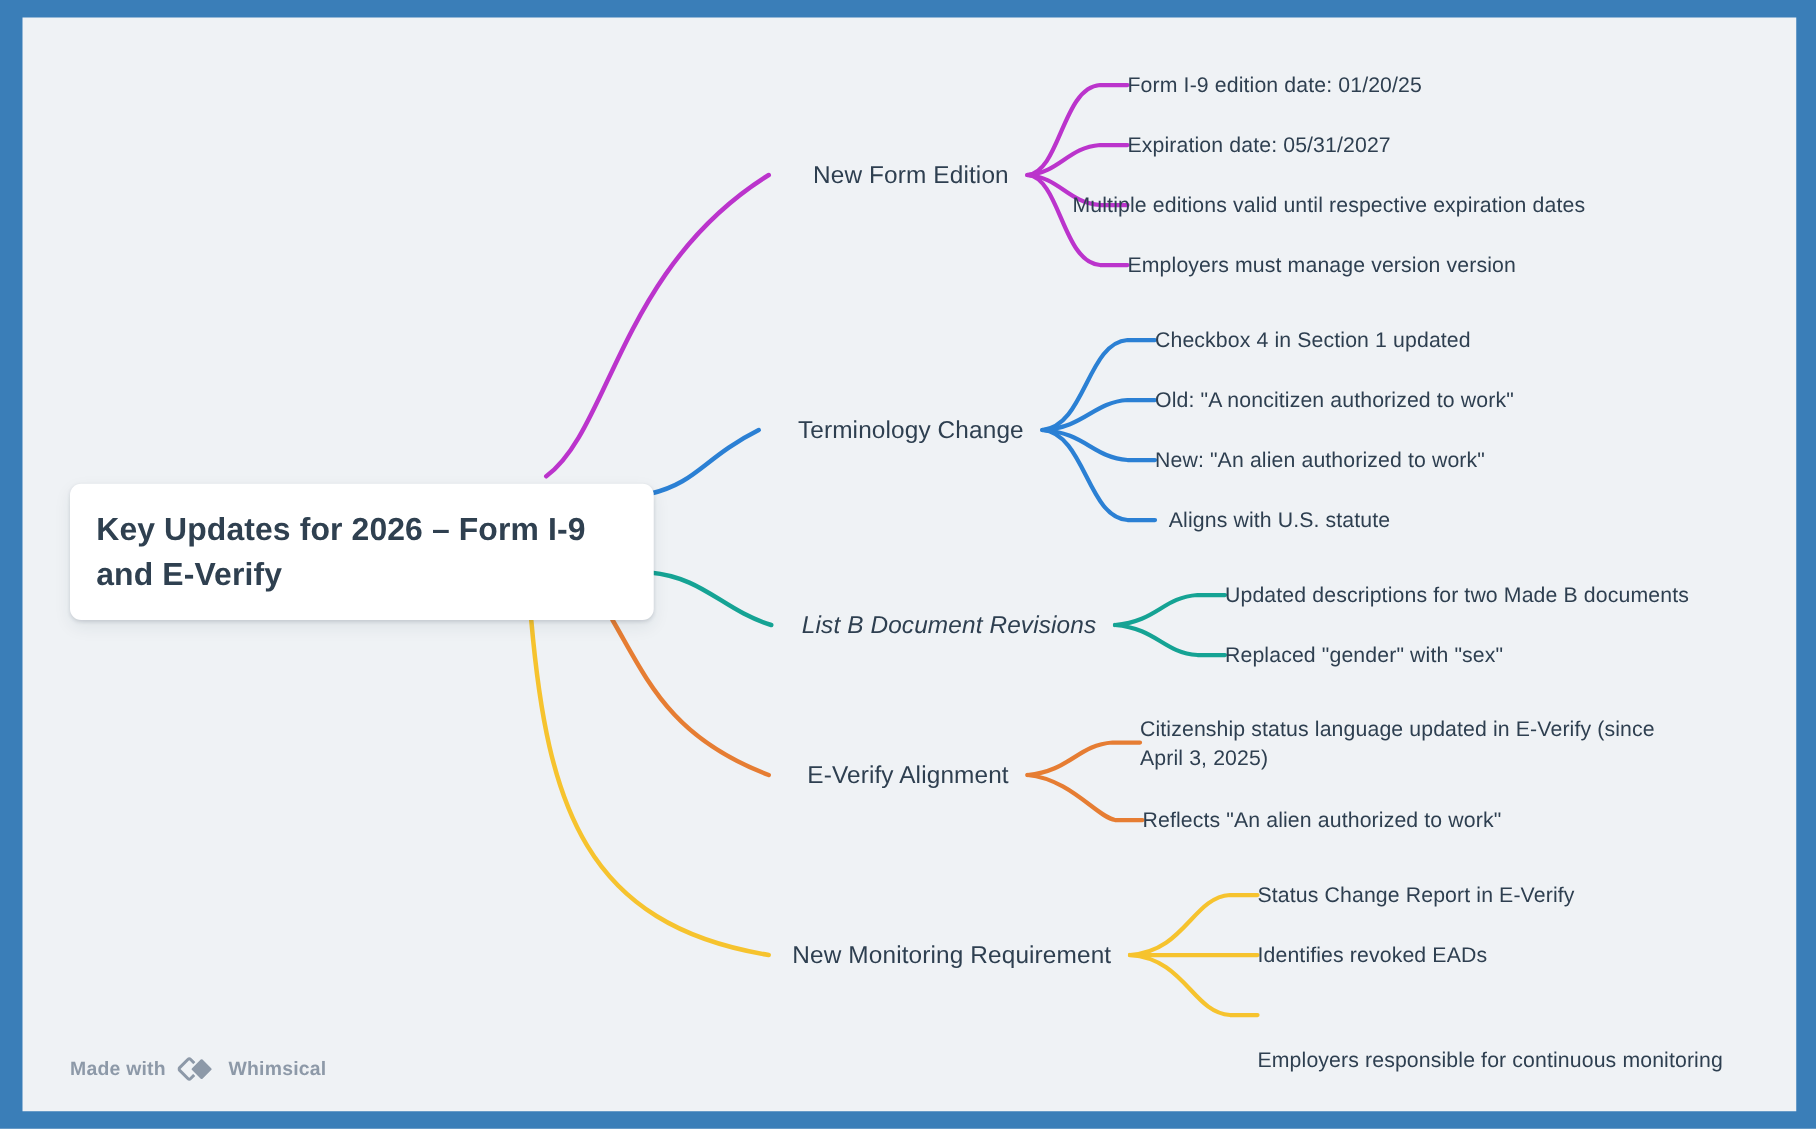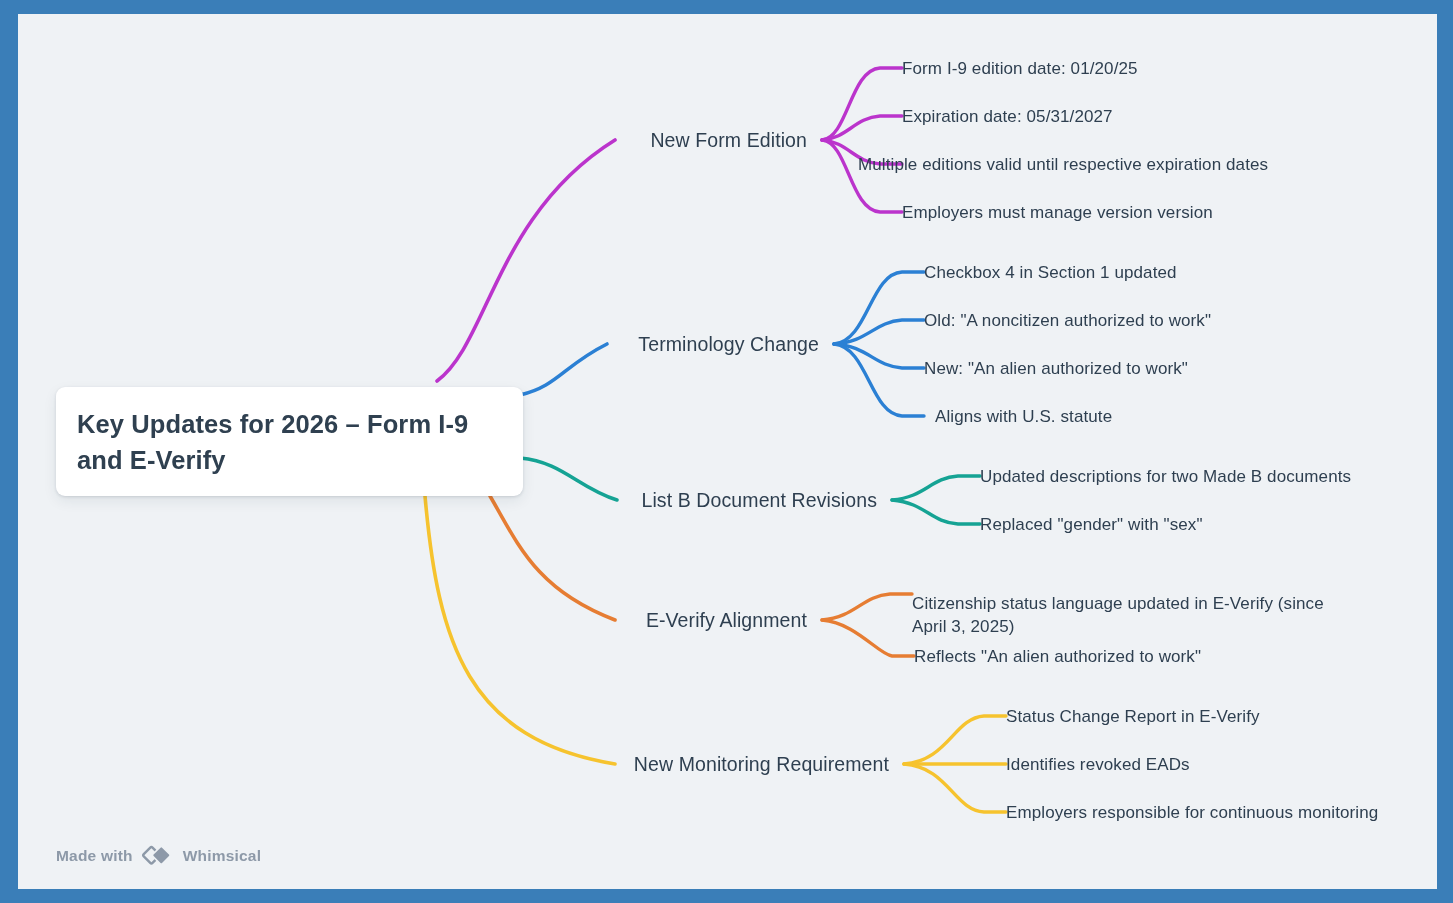--- a/index.html
+++ b/index.html
@@ -78,21 +78,21 @@
   
   .leaf-label {
     position: absolute;
     font-size: 17px;
     line-height: 23px;
     color: #2e3f50;
     letter-spacing: .1px;
     transform: translateY(-50%);
     font-weight: 400;
   }
-  .leaf-label.wrap { white-space: normal; width: 430px; margin-top: 20px; }
+  .leaf-label.wrap { white-space: normal; width: 430px; }
   .leaf-label.nowrap { white-space: nowrap; }
 
   
   #watermark {
     position: absolute;
     left: 38px;
     top: 831px;
     display: flex;
     align-items: center;
     gap: 9px;
@@ -138,21 +138,21 @@
     <path d="M 886 750 L 988 750" stroke="#f6c32e"></path>
     <path d="M 886 750 C 930 753 936 796 966 798 L 988 798" stroke="#f6c32e"></path>
   </svg>
 
   <div id="root-node">
     <div class="root-text">Key Updates for 2026 – Form I-9 and E-Verify</div>
   </div>
 
   <div class="branch-label anchor-right" style="left:789px; top:126px;">New Form Edition</div>
   <div class="branch-label anchor-right" style="left:801px; top:330px;">Terminology Change</div>
-  <div class="branch-label anchor-right" style="left:859px; top:486px;">List B Document Revisions</div>
+  <div class="branch-label anchor-right" style="left:859px; top:486px;font-style:italic;">List B Document Revisions</div>
   <div class="branch-label anchor-right" style="left:789px; top:606px;">E-Verify Alignment</div>
   <div class="branch-label anchor-right" style="left:871px; top:750px;">New Monitoring Requirement</div>
 
   <div class="leaf-label nowrap" style="left:884px; top:54px;">Form I-9 edition date: 01/20/25</div>
   <div class="leaf-label nowrap" style="left:884px; top:102px;">Expiration date: 05/31/2027</div>
   <div class="leaf-label nowrap" style="left:840px; top:150px;">Multiple editions valid until respective expiration dates</div>
   <div class="leaf-label nowrap" style="left:884px; top:198px;">Employers must manage version version</div>
 
   <div class="leaf-label nowrap" style="left:906px; top:258px;">Checkbox 4 in Section 1 updated</div>
   <div class="leaf-label nowrap" style="left:906px; top:306px;">Old: "A noncitizen authorized to work"</div>
@@ -160,21 +160,21 @@
   <div class="leaf-label nowrap" style="left:906px; top:402px;margin-left:11px;">Aligns with U.S. statute</div>
 
   <div class="leaf-label nowrap" style="left:962px; top:462px;">Updated descriptions for two Made B documents</div>
   <div class="leaf-label nowrap" style="left:962px; top:510px;">Replaced "gender" with "sex"</div>
 
   <div class="leaf-label wrap" style="left:894px; top:581px;">Citizenship status language updated in E-Verify (since April 3, 2025)</div>
   <div class="leaf-label nowrap" style="left:896px; top:642px;">Reflects "An alien authorized to work"</div>
 
   <div class="leaf-label nowrap" style="left:988px; top:702px;">Status Change Report in E-Verify</div>
   <div class="leaf-label nowrap" style="left:988px; top:750px;">Identifies revoked EADs</div>
-  <div class="leaf-label nowrap" style="left:988px; top:798px;text-align:center;">Employers responsible for continuous monitoring</div>
+  <div class="leaf-label nowrap" style="left:988px; top:834px;text-align:center;">Employers responsible for continuous monitoring</div>
 
   <div id="watermark">
     <span class="wm-text">Made with</span>
     <svg class="logo" width="32" height="22" viewBox="0 0 32 22" xmlns="http://www.w3.org/2000/svg">
       <rect x="3.2" y="4.0" width="12.4" height="12.4" rx="1.6" transform="rotate(45 9.4 10.2)" fill="none" stroke="#8d99a8" stroke-width="2.4"></rect>
       <rect x="12.6" y="3.6" width="13.4" height="13.4" rx="1.8" transform="rotate(45 19.3 10.3)" fill="#8d99a8" stroke="#eff2f5" stroke-width="1.6"></rect>
     </svg>
     <span class="wm-text">Whimsical</span>
   </div>
 

